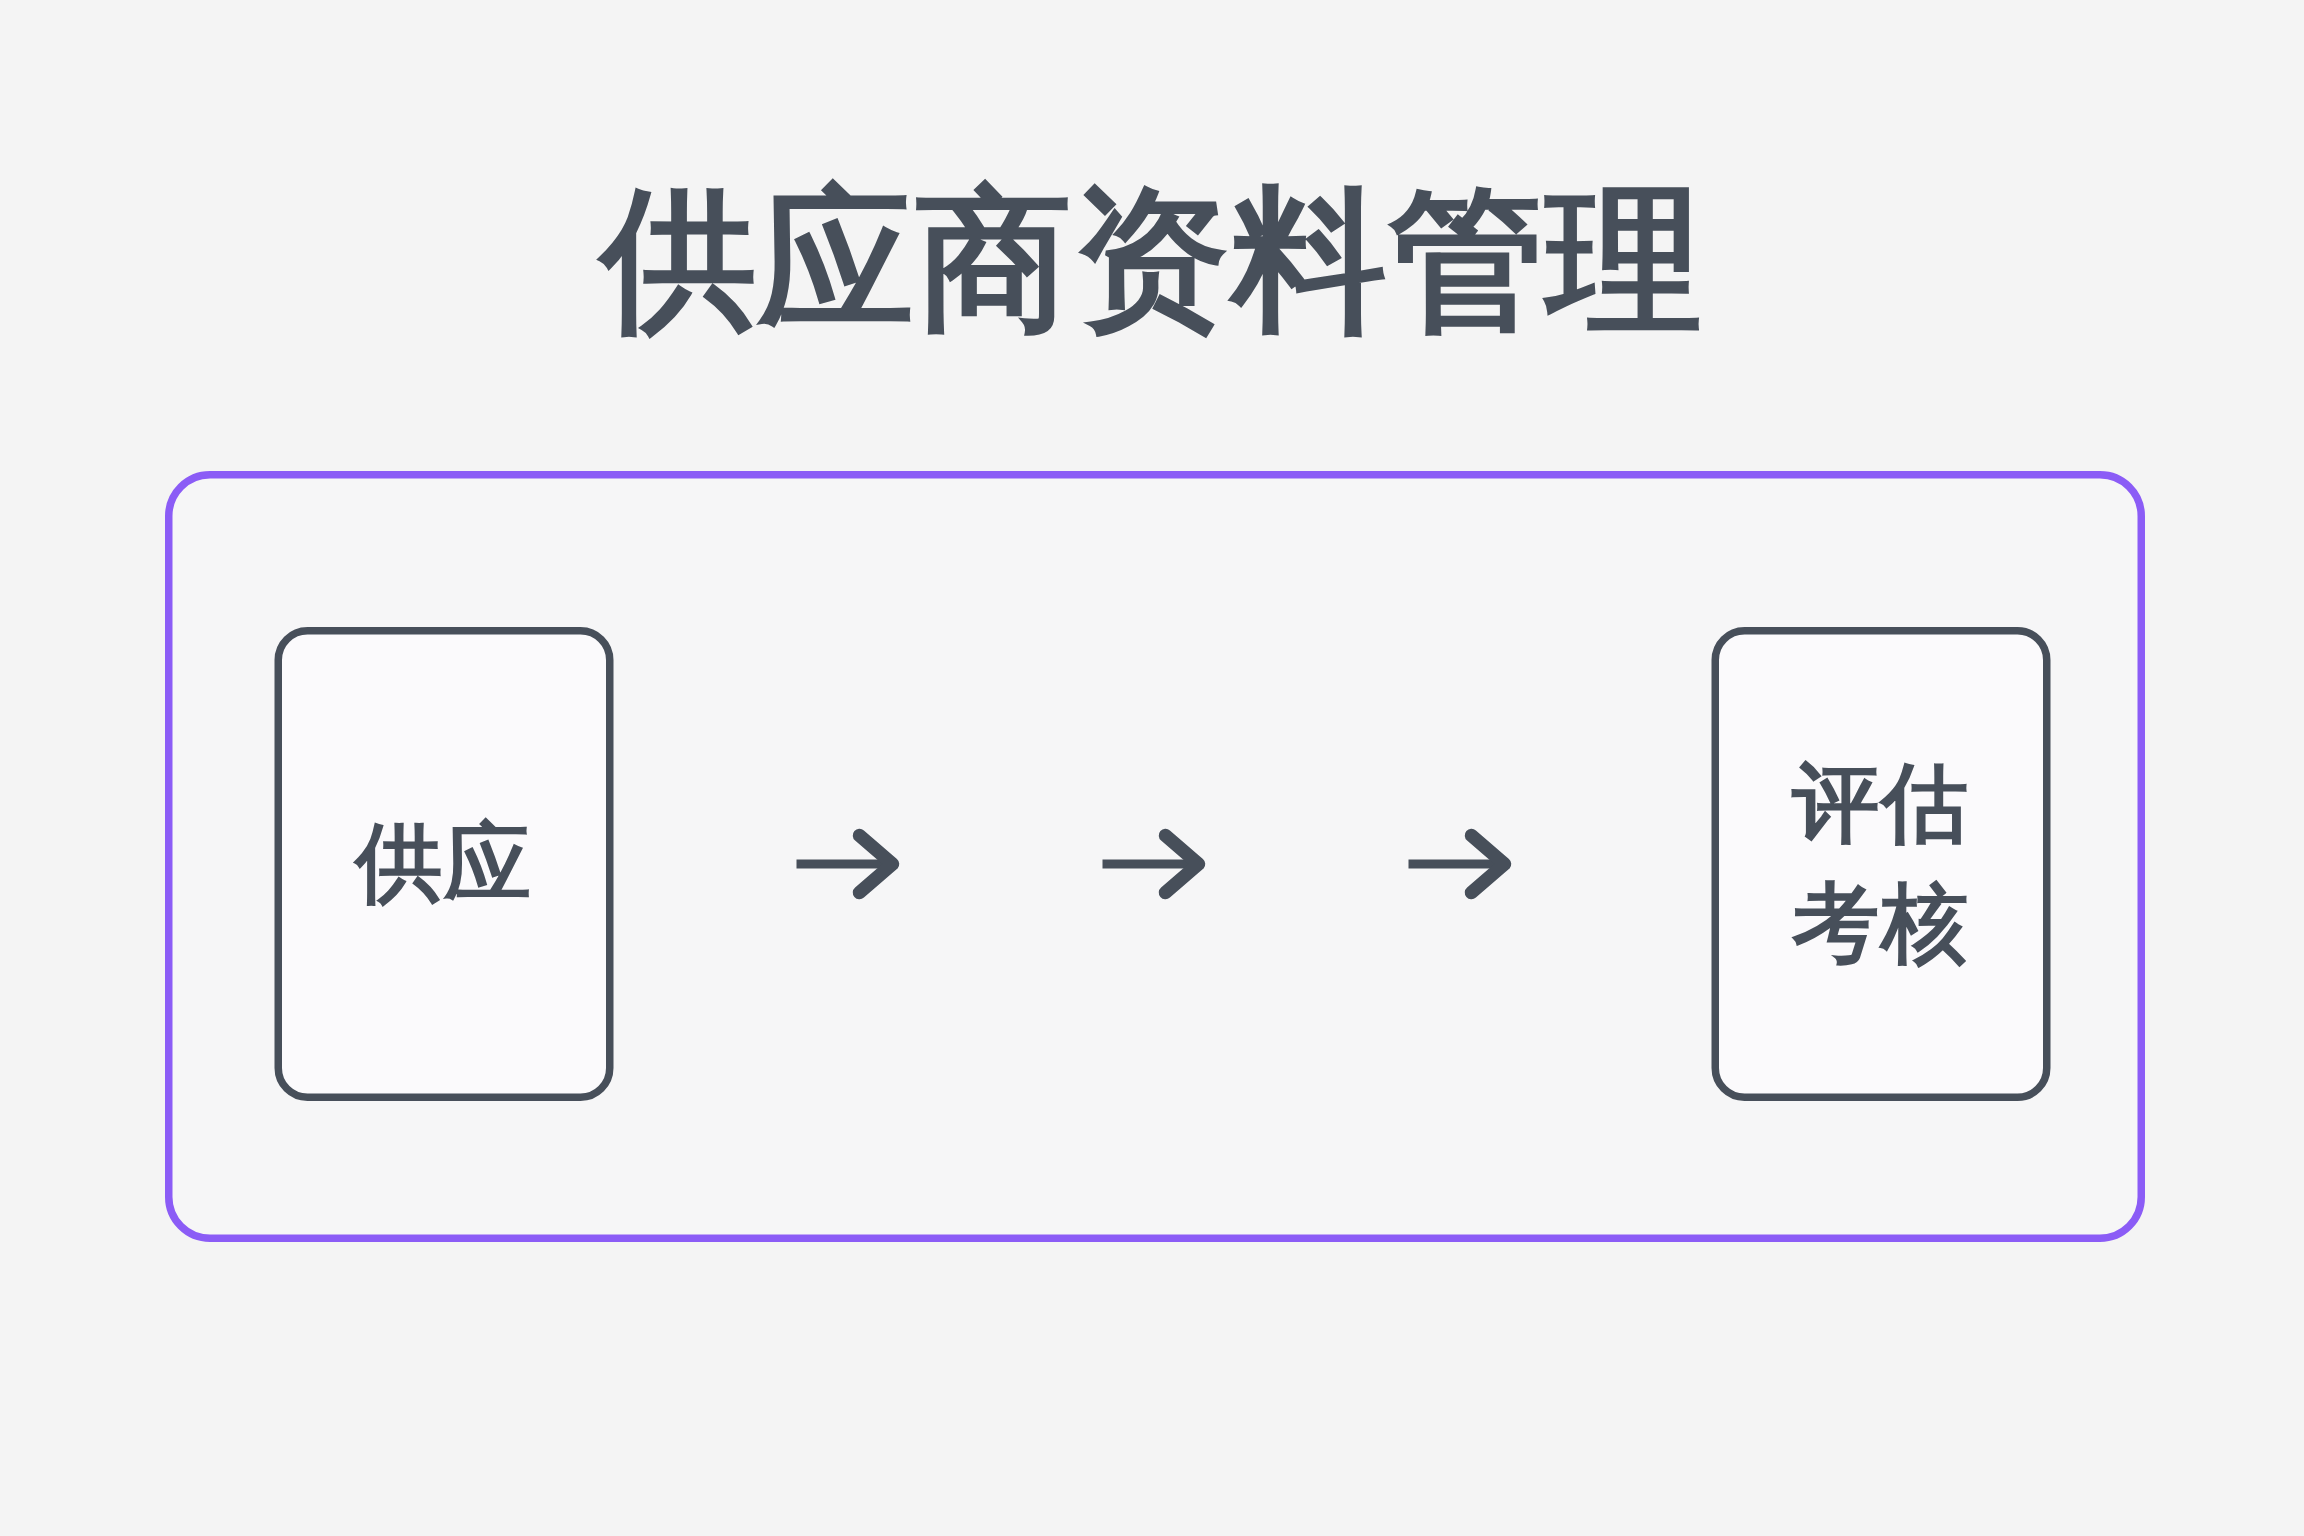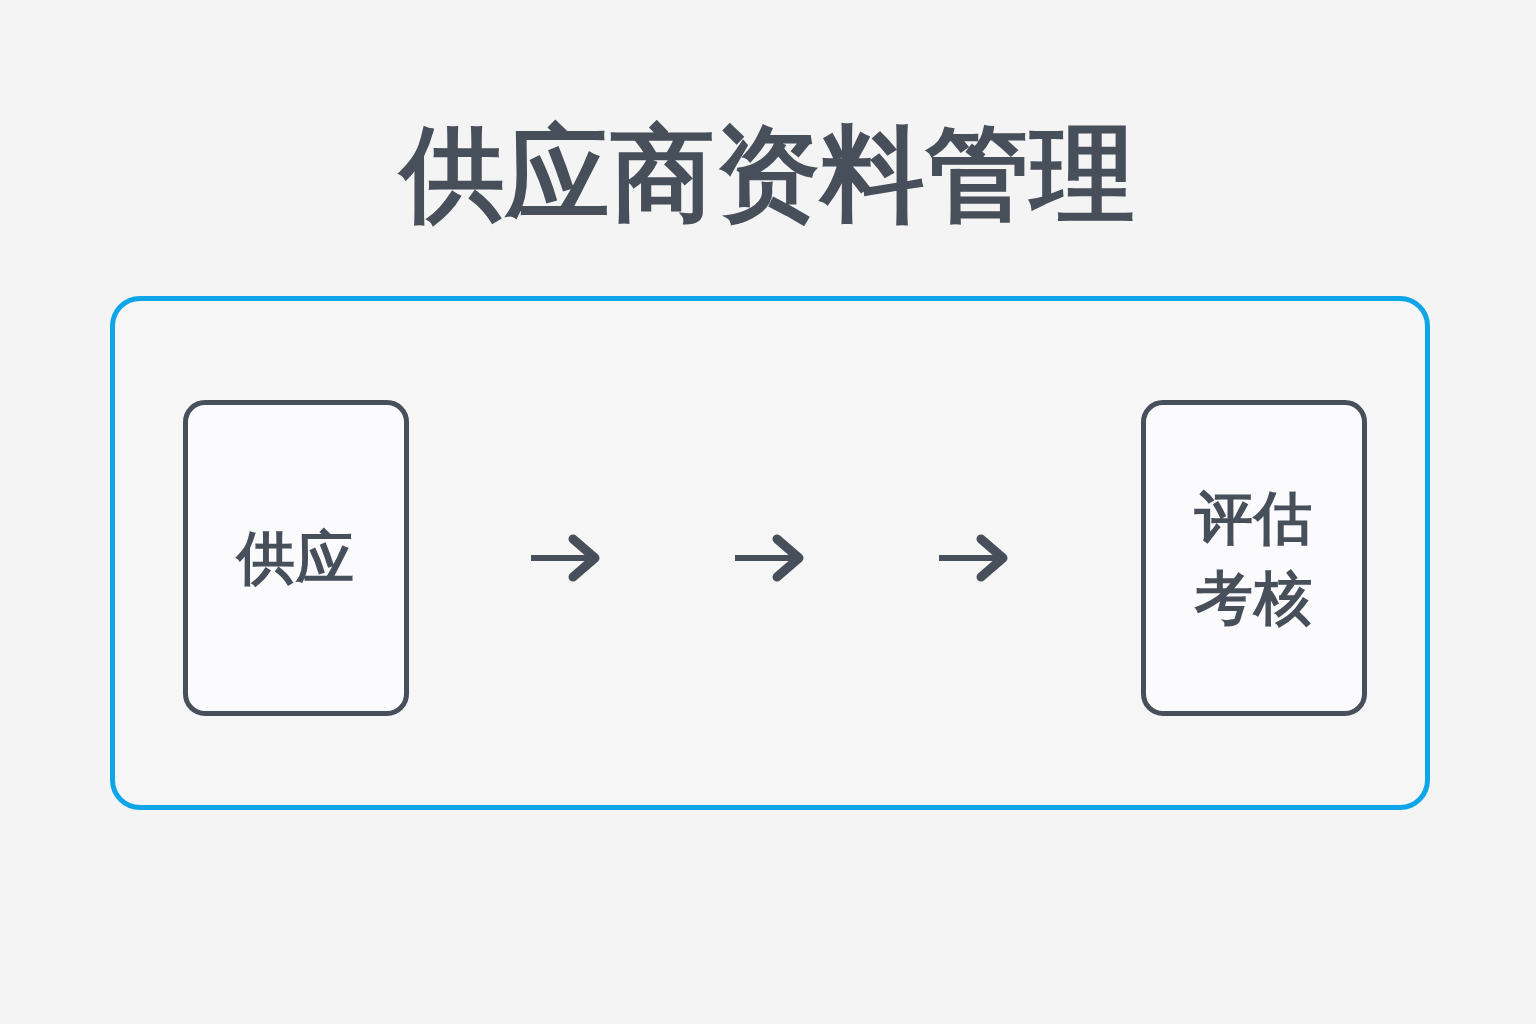--- a/index.html
+++ b/index.html
@@ -35,25 +35,25 @@
     letter-spacing: 0.01em;
     color: #474f5a;
     white-space: nowrap;
     user-select: none;
   }
 
   
   .flow-container {
     position: absolute;
     left: 110px;
-    top: 296px;
+    top: 314px;
     width: 1320px;
     height: 514px;
     box-sizing: border-box;
-    border: 5px solid #0ea5e9;
+    border: 5px solid #8b5cf6;
     border-radius: 30px;
     background: #f6f6f7;
   }
 
   
   .flow-row {
     position: absolute;
     left: 68px;
     top: 98px;
     width: 1184px;

